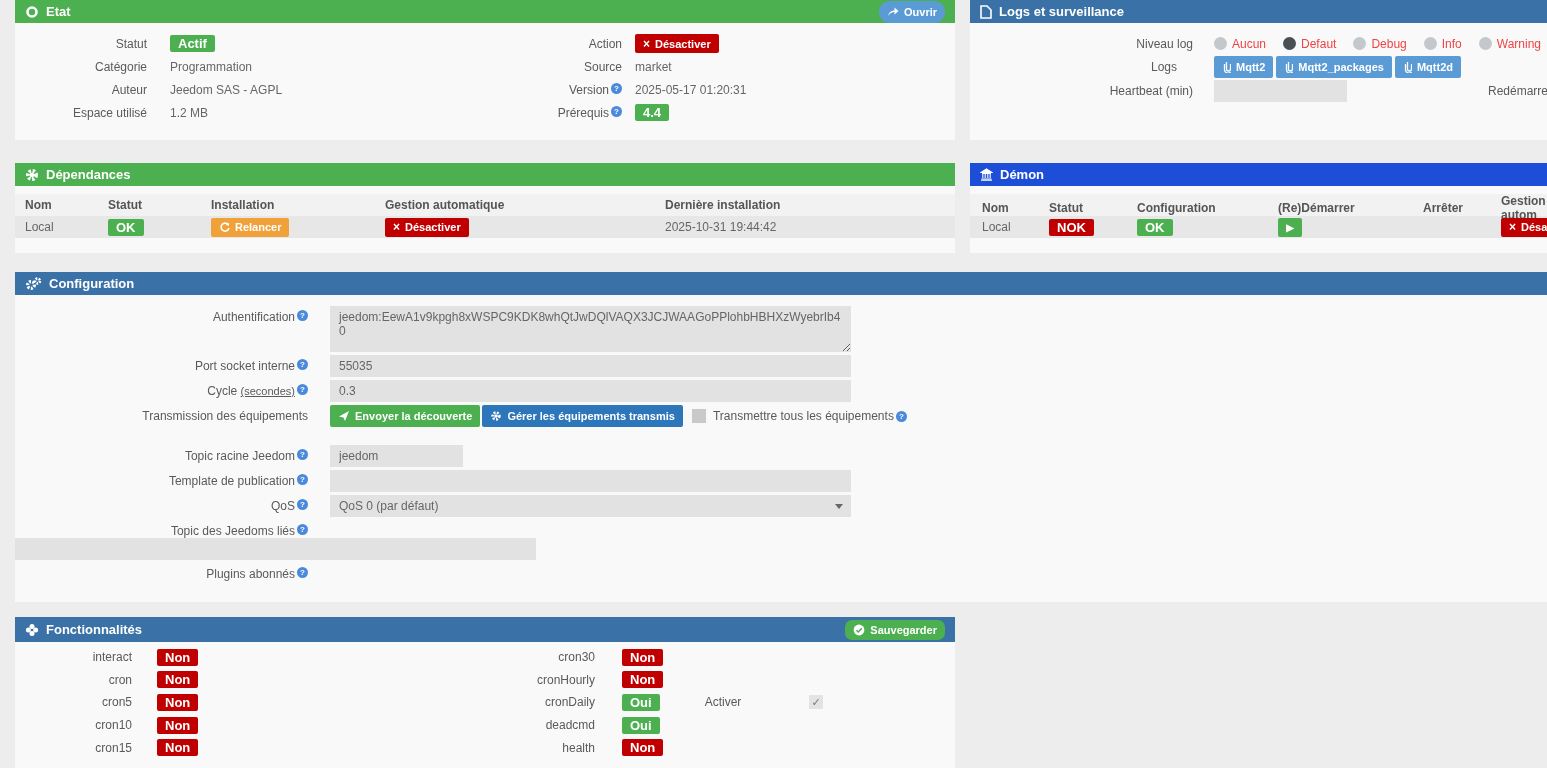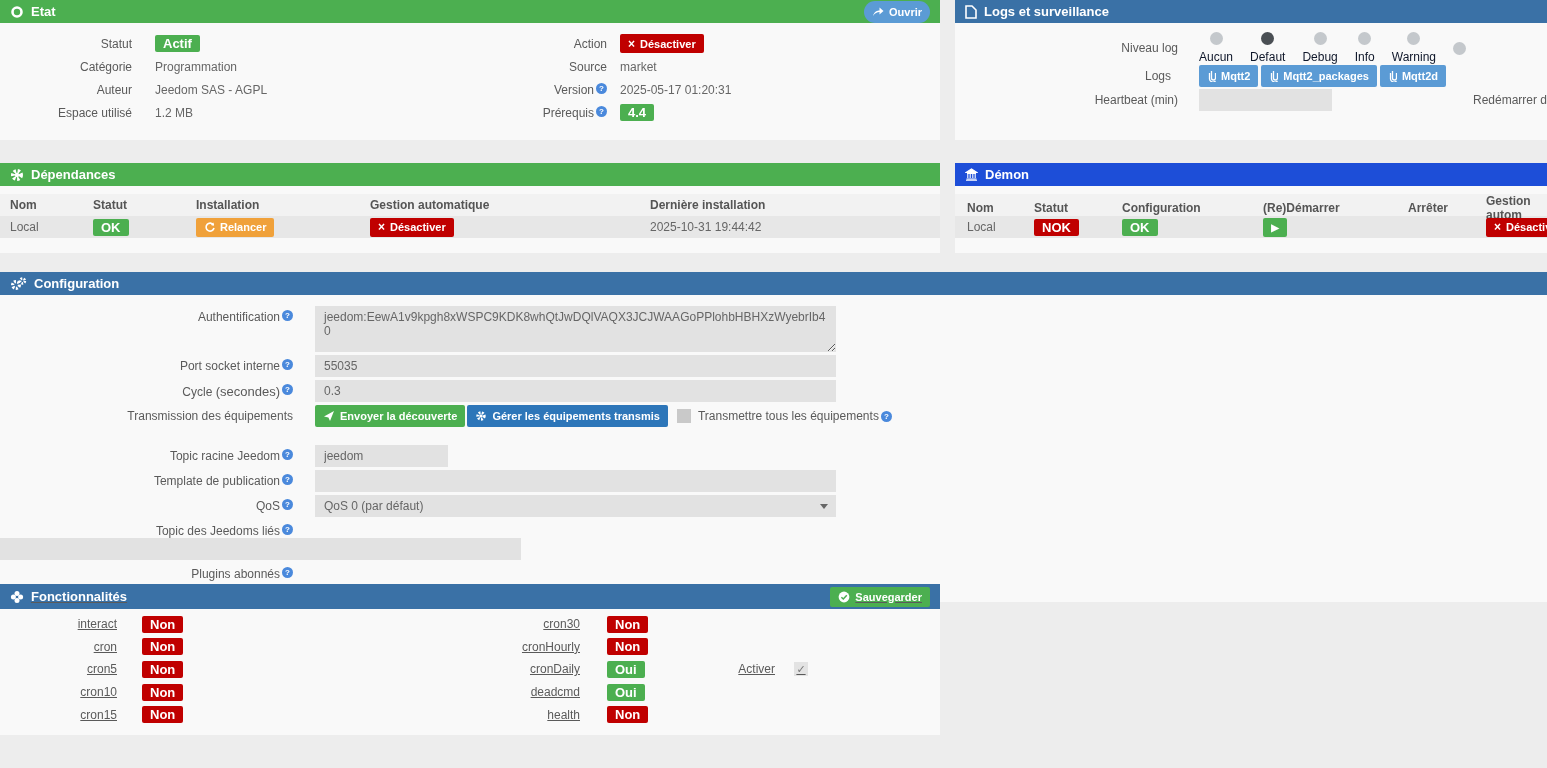--- a/index.html
+++ b/index.html
@@ -2,21 +2,21 @@
 <html><head>
 <meta charset="utf-8">
 <style>
   * { box-sizing: border-box; }
   html,body { margin:0; padding:0; }
   body {
     width:1547px; height:768px; overflow:hidden; position:relative;
     background:#ededed; font-family:"Liberation Sans", sans-serif;
     font-size:12px; color:#5a5a5a;
   }
-  .panel { position:absolute; }
+  .panel { position:absolute;margin-left:15px; }
   .panel-header {
     height:23px; display:flex; align-items:center; gap:7px;
     padding:0 10px; color:#fff; font-size:13px; font-weight:bold;
   }
   .hdr-green { background:#4caf50; }
   .hdr-blue  { background:#3a71a6; }
   .hdr-red   { background:#1d4ed8; }
   .panel-body { background:#f9f9f9; position:relative; }
 
   
@@ -50,47 +50,47 @@
   }
   .caret { position:absolute; right:8px; top:9px; width:0; height:0;
            border-left:4px solid transparent; border-right:4px solid transparent;
            border-top:5px solid #666; }
 
   .help { display:inline-block; width:11px; height:11px; border-radius:50%;
           background:#4a89dc; color:#fff; font-size:8px; line-height:11px;
           text-align:center; font-weight:bold; vertical-align:top; margin-left:2px; }
 
   
-  .radio-item { display:inline-flex; align-items:center; gap:5px; margin-right:13px; color:#0f172a;flex-direction:column; }
+  .radio-item { display:inline-flex; align-items:center; gap:5px; margin-right:13px; color:#ef4444; }
   .radio { width:13px; height:13px; border-radius:50%; background:#c4c8cc; }
   .radio.checked { background:#4a4f54; }
   .cb { width:14px; height:14px; background:#c9c9c9; display:inline-block;
         text-align:center; line-height:14px; font-size:11px; color:#777; }
   .cb.checked { background:#e3e3e3; }
 
   
   .tbl { padding:8px 0 0 0; }
   .tbl-row { display:grid; align-items:center; height:22px; padding:0 10px; color:#666; }
   .tbl-head { font-weight:bold; color:#555; background:#f2f2f2; }
   .tbl-data { background:#e7e7e7; }
   .grid-deps { grid-template-columns:83px 103px 174px 280px 1fr; }
   .grid-demon { grid-template-columns:67px 88px 141px 145px 78px 1fr; }
 
   
   .crow { display:flex; align-items:flex-start; margin-bottom:3px; min-height:22px; }
   .clabel { width:315px; text-align:right; padding-right:22px; flex-shrink:0; padding-top:4px; }
-  .sub { font-size:13px; }
+  .sub { font-size:11px;text-decoration:underline; }
 
   
   .prow { display:flex; align-items:center; height:22.6px; }
   .pl1 { width:117px; text-align:right; }
   .pv1 { width:34px; margin-left:25px; }
   .pl2 { width:404px; text-align:right; }
   .pv2 { width:34px; margin-left:27px; }
-  .pl3 { width:134px; text-align:right; }
+  .pl3 { width:134px; text-align:center; }
 
   .logs-row3-right { margin-left:auto; padding-right:0; white-space:nowrap; overflow:hidden; }
 </style>
 </head>
 <body>
 
 <div class="panel" style="left:0; top:8; width:940px;">
   <div class="panel-header hdr-green">
     <span style="display:inline-flex;">
       <svg width="14" height="14">
@@ -184,21 +184,21 @@
         <span class="radio-item">
             <span class="radio"></span>
             <span>Warning</span>
           </span>
         <span class="radio-item">
             <span class="radio"></span>
           </span>
       </span>
     </div>
     <div class="frow">
-      <span class="flabel" style="width:244px; padding-right:28px;">Logs</span>
+      <span class="flabel" style="width:244px; padding-right:37px;">Logs</span>
       <span class="fvalue" style="gap:3px;">
         <button class="btn btn-lightblue">
           <span style="display:inline-flex;">
               <svg width="9" height="12">
                 <path d="M4.5,1 v7 a2,2 0 0 0 4,0 v-5 M2.5,3 v6 a3.5,3.5 0 0 0 6,2" fill="none" stroke="#fff" stroke-width="1.3"></path>
               </svg>
             </span>
           <span>Mqtt2</span>
         </button>
         <button class="btn btn-lightblue">
@@ -378,32 +378,32 @@
     <div class="crow" style="margin-top:3px;flex-direction:column;">
       <span class="clabel"><span>Topic des Jeedoms liés</span><span class="help">?</span></span>
       <input class="tinput" style="width: 521px;" value="">
     </div>
     <div class="crow" style="margin-top:2px;">
       <span class="clabel"><span>Plugins abonnés</span><span class="help">?</span></span>
     </div>
   </div>
 </div>
 
-<div class="panel" style="left:0; top:584px; width:940px;text-decoration:underline;">
+<div class="panel" style="left:0; top:617px; width:940px;">
   <div class="panel-header hdr-blue" style="height:25px;">
     <span style="display:inline-flex;">
       <svg width="14" height="14">
           <circle cx="7" cy="3.4" r="2.5" fill="#fff"></circle>
           <circle cx="7" cy="10.6" r="2.5" fill="#fff"></circle>
           <circle cx="3.4" cy="7" r="2.5" fill="#fff"></circle>
           <circle cx="10.6" cy="7" r="2.5" fill="#fff"></circle>
         </svg>
     </span>
     <span>Fonctionnalités</span>
-    <button class="btn btn-green" style="margin-left:auto; height:20px;">
+    <button class="btn btn-green" style="margin-left:auto; height:20px;border-radius:7px;">
       <span style="display:inline-flex;">
           <svg width="12" height="12">
             <circle cx="6" cy="6" r="5.4" fill="#fff"></circle>
             <path d="M3.4,6.2 L5.3,8 L8.8,4.2" fill="none" stroke="#4caf50" stroke-width="1.5"></path>
           </svg>
         </span>
       <span>Sauvegarder</span>
     </button>
   </div>
   <div class="panel-body" style="height:126px; padding-top:4px;">

